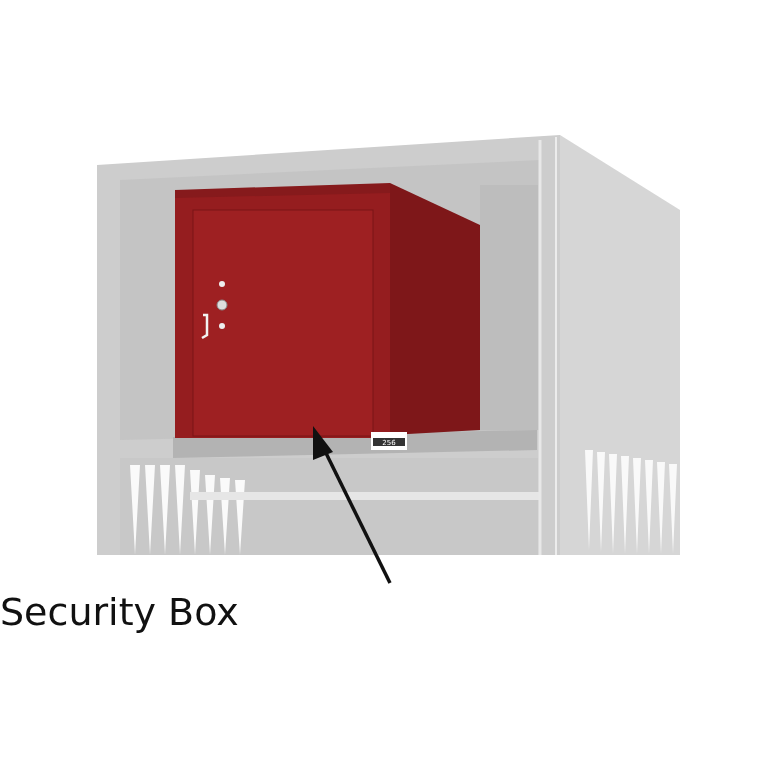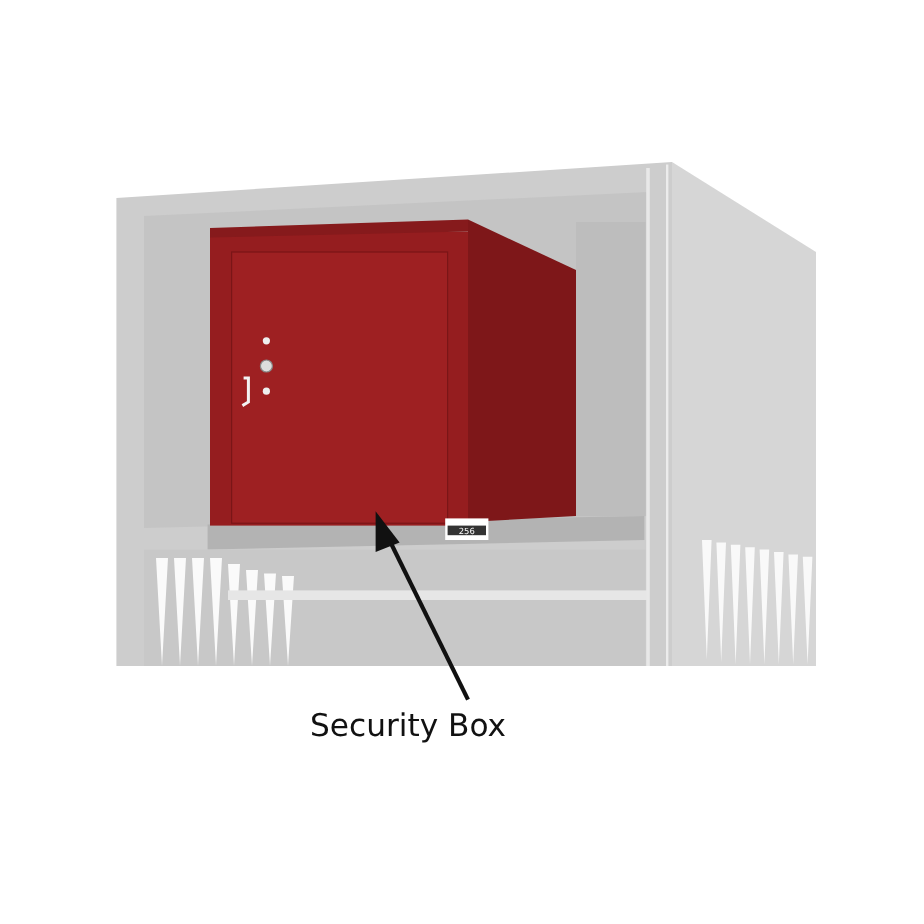--- a/index.html
+++ b/index.html
@@ -1,18 +1,18 @@
 <!DOCTYPE html>
 <html><head>
 <meta charset="utf-8">
 <style>
   html,body{margin:0;padding:0;background:#fff;}
   body{width:770px;height:770px;position:relative;overflow:hidden;font-family:"DejaVu Sans",sans-serif;}
   .abs{position:absolute;}
-  .caption{position:absolute;left:0;width:680px;top:590px;text-align:center;font-size:26px;color:#111;font-family:"DejaVu Sans",sans-serif;letter-spacing:0px;}
+  .caption{position:absolute;left:0;width:680px;top:590px;text-align:left;font-size:38px;color:#111;font-family:"DejaVu Sans",sans-serif;letter-spacing:0px;}
 </style>
 </head>
 <body>
 
 <svg class="abs" style="left:0;top:0" width="770" height="770" viewBox="0 0 770 770">
 
   <polygon points="560,135 680,210 680,555 560,555" fill="#d6d6d6"></polygon>
 
   <polygon points="97,165 560,135 560,555 97,555" fill="#cdcdcd"></polygon>
 

